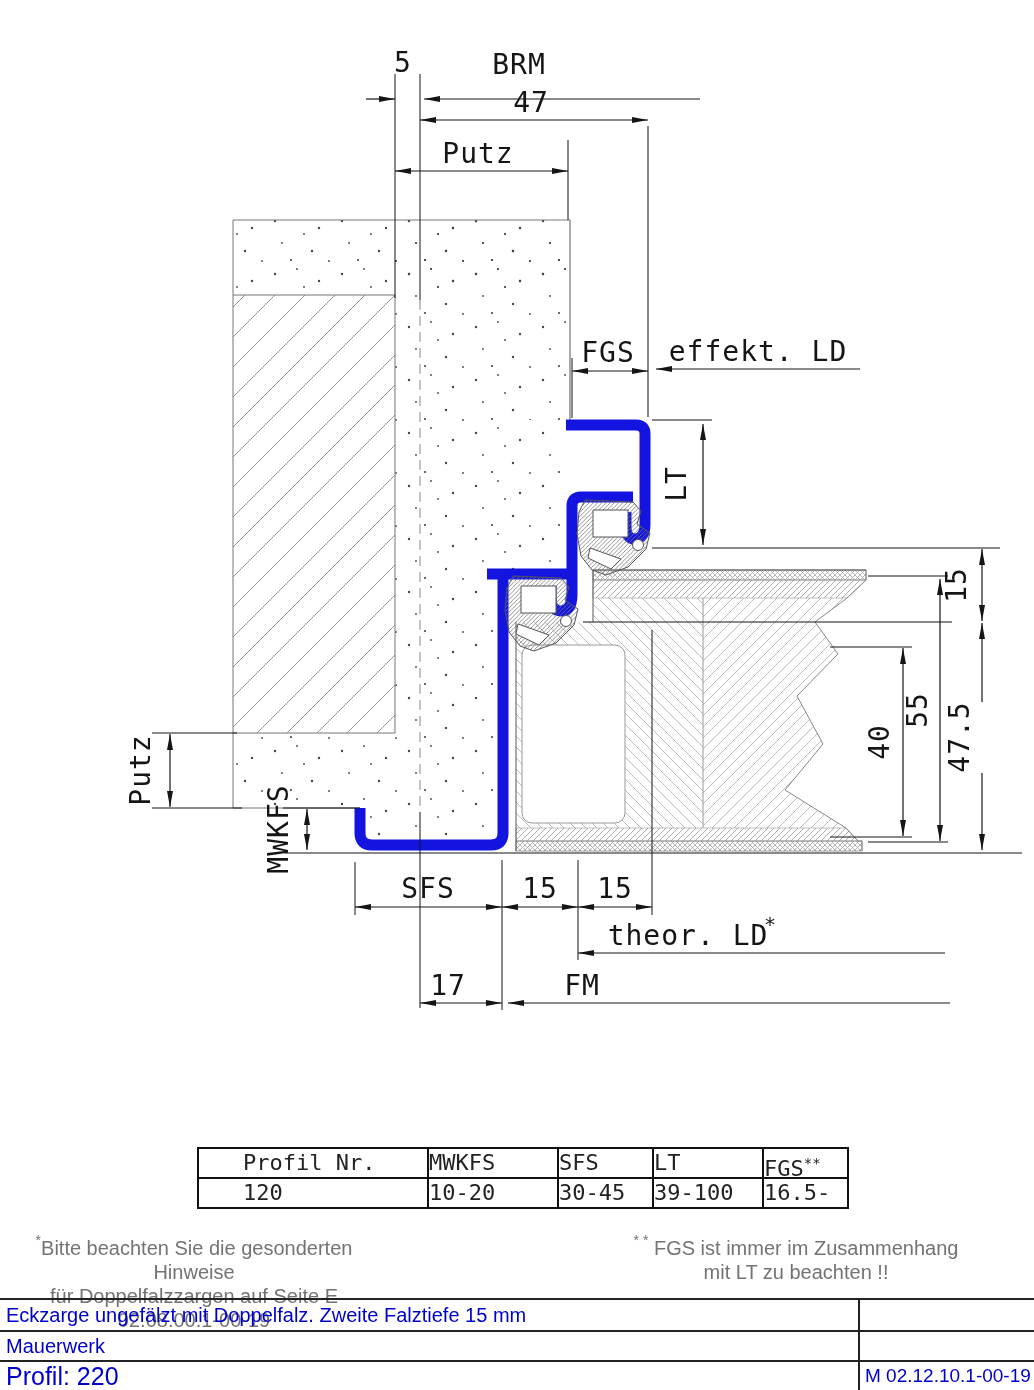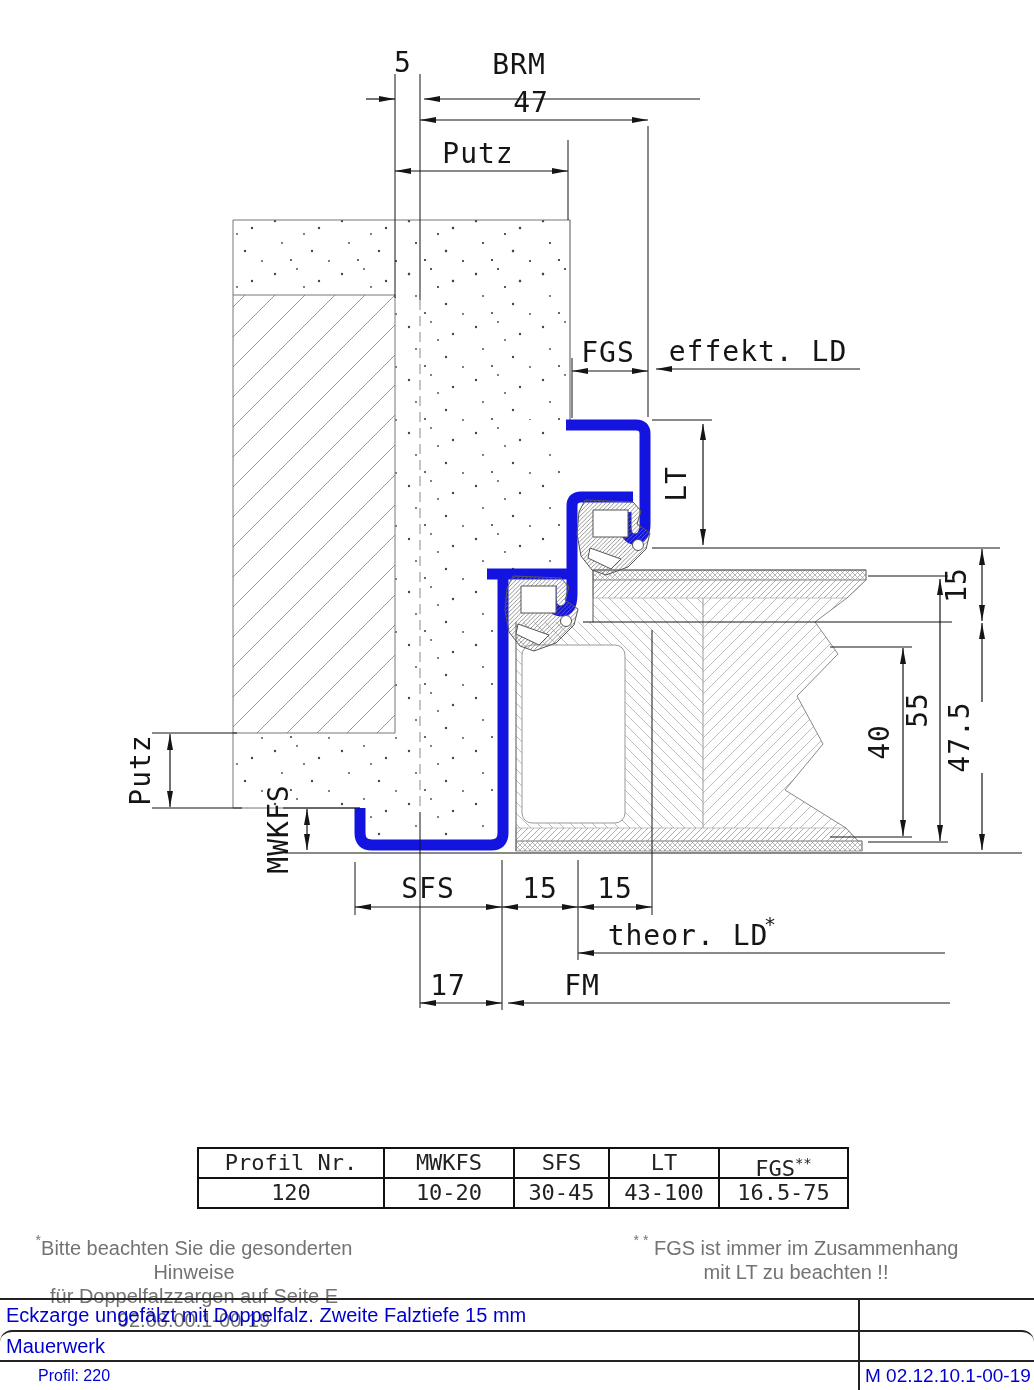--- a/index.html
+++ b/index.html
@@ -6,37 +6,37 @@
   .stage{position:relative;width:1034px;height:1390px;background:#ffffff;overflow:hidden;
          font-family:"DejaVu Sans Mono", monospace;}
   svg{position:absolute;left:0;top:0;}
   svg text{font-family:"DejaVu Sans Mono", monospace;fill:#151515;}
   .dimtxt{font-size:28px;letter-spacing:1px;}
   .suptxt{font-size:20px;}
 
   
   .ptable{position:absolute;left:197px;top:1147px;width:648px;border:2px solid #111;
           font-size:22px;color:#222;}
-  .pt-row{display:flex;height:28px;line-height:28px;text-align:center;}
+  .pt-row{display:flex;height:28px;line-height:28px;padding-left:44px;}
   .pt-head{border-bottom:2px solid #111;}
   .pt-cell{border-right:2px solid #111;overflow:hidden;}
   .pt-cell:last-child{border-right:none;}
   .c1{width:184px;} .c2{width:128px;} .c3{width:93px;} .c4{width:108px;} .c5{flex:1;}
   .pt-cell sup{font-size:14px;}
 
   
   .fnote{position:absolute;font-family:"Liberation Sans", sans-serif;font-size:20px;
          color:#737373;text-align:center;line-height:24px;}
   .fnote sup{font-size:14px;position:relative;top:-2px;}
 
   
   .tblock{position:absolute;left:0;top:1298px;width:1034px;height:92px;
           font-family:"Liberation Sans", sans-serif;}
   .tb-row{display:flex;border-top:2px solid #222;box-sizing:border-box;}
-  .tb-r1{height:32px;} .tb-r2{height:30px;border-radius:12px;} .tb-r3{height:30px;}
+  .tb-r1{height:32px;} .tb-r2{height:30px;} .tb-r3{height:30px;}
   .tb-left{flex:1;padding-left:6px;display:flex;align-items:center;}
   .tb-right{width:169px;border-left:2px solid #222;padding-left:5px;display:flex;align-items:center;}
 </style>
 </head>
 <body>
 
 <div class="stage">
 
 <svg width="1034" height="1120" viewBox="0 0 1034 1120">
   <defs>
@@ -215,21 +215,21 @@
     <div class="pt-cell c1">Profil Nr.</div>
     <div class="pt-cell c2">MWKFS</div>
     <div class="pt-cell c3">SFS</div>
     <div class="pt-cell c4">LT</div>
     <div class="pt-cell c5"><span>FGS</span><sup>**</sup></div>
   </div>
   <div class="pt-row">
     <div class="pt-cell c1">120</div>
     <div class="pt-cell c2">10-20</div>
     <div class="pt-cell c3">30-45</div>
-    <div class="pt-cell c4">43-100</div>
+    <div class="pt-cell c4">39-100</div>
     <div class="pt-cell c5">16.5-75</div>
   </div>
 </div>
 
 <div class="fnote" style="left:0;top:1230px;width:388px;">
   <div><sup>*</sup><span>Bitte beachten Sie die gesonderten Hinweise</span></div>
   <div>für Doppelfalzzargen auf Seite E 02.08.00.1-00-19</div>
 </div>
 <div class="fnote" style="left:600px;top:1230px;width:392px;">
   <div><sup>* *</sup> <span>FGS ist immer im Zusammenhang</span></div>
@@ -239,18 +239,18 @@
 <div class="tblock" style="color:#0000cc;">
   <div class="tb-row tb-r1">
     <div class="tb-left" style="font-size:20px;">Eckzarge ungefälzt mit Doppelfalz. Zweite Falztiefe 15 mm</div>
     <div class="tb-right"></div>
   </div>
   <div class="tb-row tb-r2">
     <div class="tb-left" style="font-size:20px;">Mauerwerk</div>
     <div class="tb-right"></div>
   </div>
   <div class="tb-row tb-r3">
-    <div class="tb-left" style="font-size:16px;margin-left:32px;">Profil: 220</div>
+    <div class="tb-left" style="font-size:25px;">Profil: 220</div>
     <div class="tb-right" style="font-size:19px;">M 02.12.10.1-00-19</div>
   </div>
 </div>
 
 </div>
 
 </body></html>

